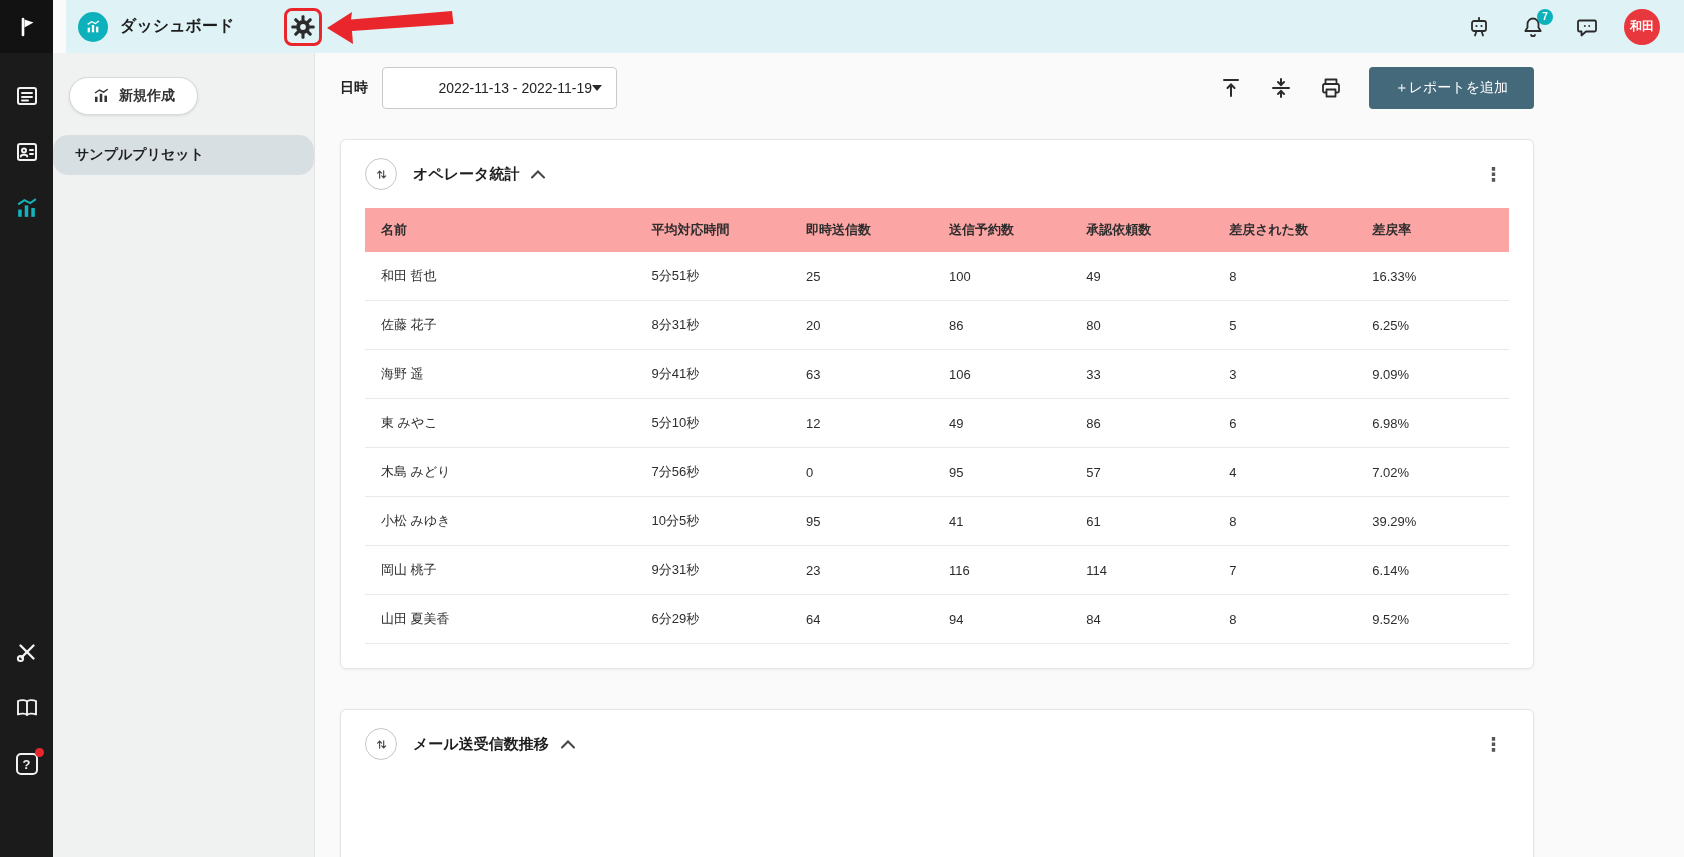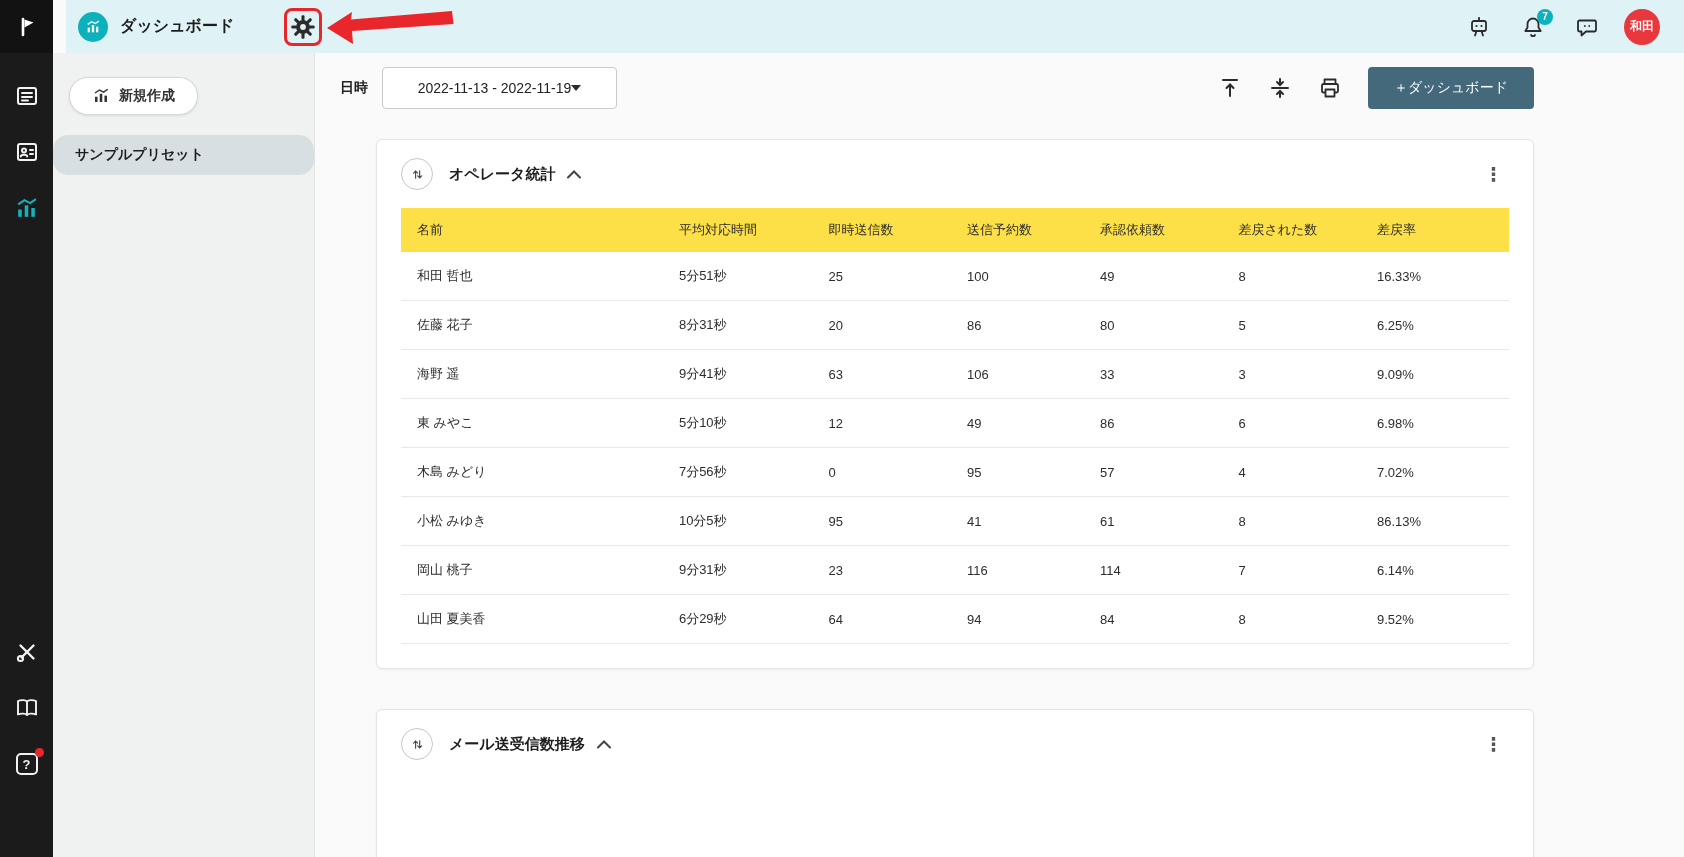--- a/index.html
+++ b/index.html
@@ -74,42 +74,42 @@
   }
   .preset-item.selected { background:#d8dfe2; }
 
   
   .main { position:absolute; left:315px; top:53px; right:0; bottom:0; background:#fafafa;
     padding:14px 150px 0 25px; overflow:hidden; }
   .toolbar { display:flex; align-items:center; height:42px; margin-bottom:30px; }
   .date-label { font-size:14px; font-weight:bold; margin-right:14px; }
   .date-select {
     width:235px; height:42px; background:#fff; border:1px solid #c9c9c9; border-radius:4px;
-    display:flex; align-items:center; justify-content:center; padding:0 14px; font-size:14px; color:#222;
+    display:flex; align-items:center; justify-content:flex-end; padding:0 14px; font-size:14px; color:#222;
   }
   .tool-icon { width:28px; height:28px; margin-left:22px; color:#2b2b2b;
     display:flex; align-items:center; justify-content:center; }
   .add-report-btn {
     margin-left:24px; height:42px; padding:0 26px; background:#44697b; color:#fff;
     font-size:14px; border-radius:4px; display:flex; align-items:center;
   }
 
   
   .card { background:#fff; border:1px solid #e4e4e4; border-radius:6px;
-    box-shadow:0 1px 3px rgba(0,0,0,.05); margin-bottom:40px;margin-left:36px; }
+    box-shadow:0 1px 3px rgba(0,0,0,.05); margin-bottom:40px; }
   .card-head { display:flex; align-items:center; padding:18px 24px; gap:16px; }
   .sort-circle { width:32px; height:32px; border:1px solid #c6c6c6; border-radius:50%;
     display:flex; align-items:center; justify-content:center; color:#444; background:#fff; }
   .card-title { font-size:15px; font-weight:bold; color:#1e1e1e; }
   .chev { display:flex; align-items:center; margin-left:-4px; }
   .kebab { font-size:19px; font-weight:bold; color:#555; line-height:1; padding:2px 6px; }
 
   .table-wrap { padding:0 24px 24px; }
   table { width:100%; border-collapse:collapse; font-size:13px; color:#2d2d2d; table-layout:fixed; }
-  thead th { background:#fde047; text-align:left; font-weight:normal; padding:13px 12px; }
+  thead th { background:#fca5a5; text-align:left; font-weight:bold; padding:13px 12px; }
   thead th:first-child, tbody td:first-child { padding-left:16px; }
   tbody td { padding:15px 12px; border-bottom:1px solid #e9e9e9; }
 </style>
 </head>
 <body>
 
 <div class="logo-square">
   <svg width="24" height="24" viewBox="0 0 24 24">
     <line x1="8" y1="4" x2="8" y2="20" stroke="#fff" stroke-width="2.6" stroke-linecap="round"></line>
     <path d="M9.5 4.5 L18.5 7.5 L9.5 12.5 Z" fill="#fff"></path>
@@ -272,21 +272,21 @@
       </svg>
     </button>
     <button class="tool-icon">
       <svg width="24" height="24" viewBox="0 0 24 24" stroke="currentColor" fill="none" stroke-width="1.8" stroke-linejoin="round">
         <rect x="6.5" y="3.5" width="11" height="4.5"></rect>
         <rect x="4" y="8" width="16" height="8.5" rx="1.5"></rect>
         <rect x="7.5" y="13.5" width="9" height="7" fill="#fafafa"></rect>
       </svg>
     </button>
 
-    <button class="add-report-btn">＋ダッシュボード</button>
+    <button class="add-report-btn">＋レポートを追加</button>
   </div>
 
   <section class="card">
     <div class="card-head">
       <button class="sort-circle">
         <svg width="15" height="15" viewBox="0 0 24 24" stroke="currentColor" fill="none" stroke-width="1.8" stroke-linecap="round">
           <path d="M9 18 V6.5 M9 6.5 l-3.2 3.4 M9 6.5 l3.2 3.4"></path>
           <path d="M15.5 6 V17.5 M15.5 17.5 l-3.2 -3.4 M15.5 17.5 l3.2 -3.4"></path>
         </svg>
       </button>
@@ -367,21 +367,21 @@
               <td>4</td>
               <td>7.02%</td>
             </tr>
             <tr>
               <td>小松 みゆき</td>
               <td>10分5秒</td>
               <td>95</td>
               <td>41</td>
               <td>61</td>
               <td>8</td>
-              <td>86.13%</td>
+              <td>39.29%</td>
             </tr>
             <tr>
               <td>岡山 桃子</td>
               <td>9分31秒</td>
               <td>23</td>
               <td>116</td>
               <td>114</td>
               <td>7</td>
               <td>6.14%</td>
             </tr>

